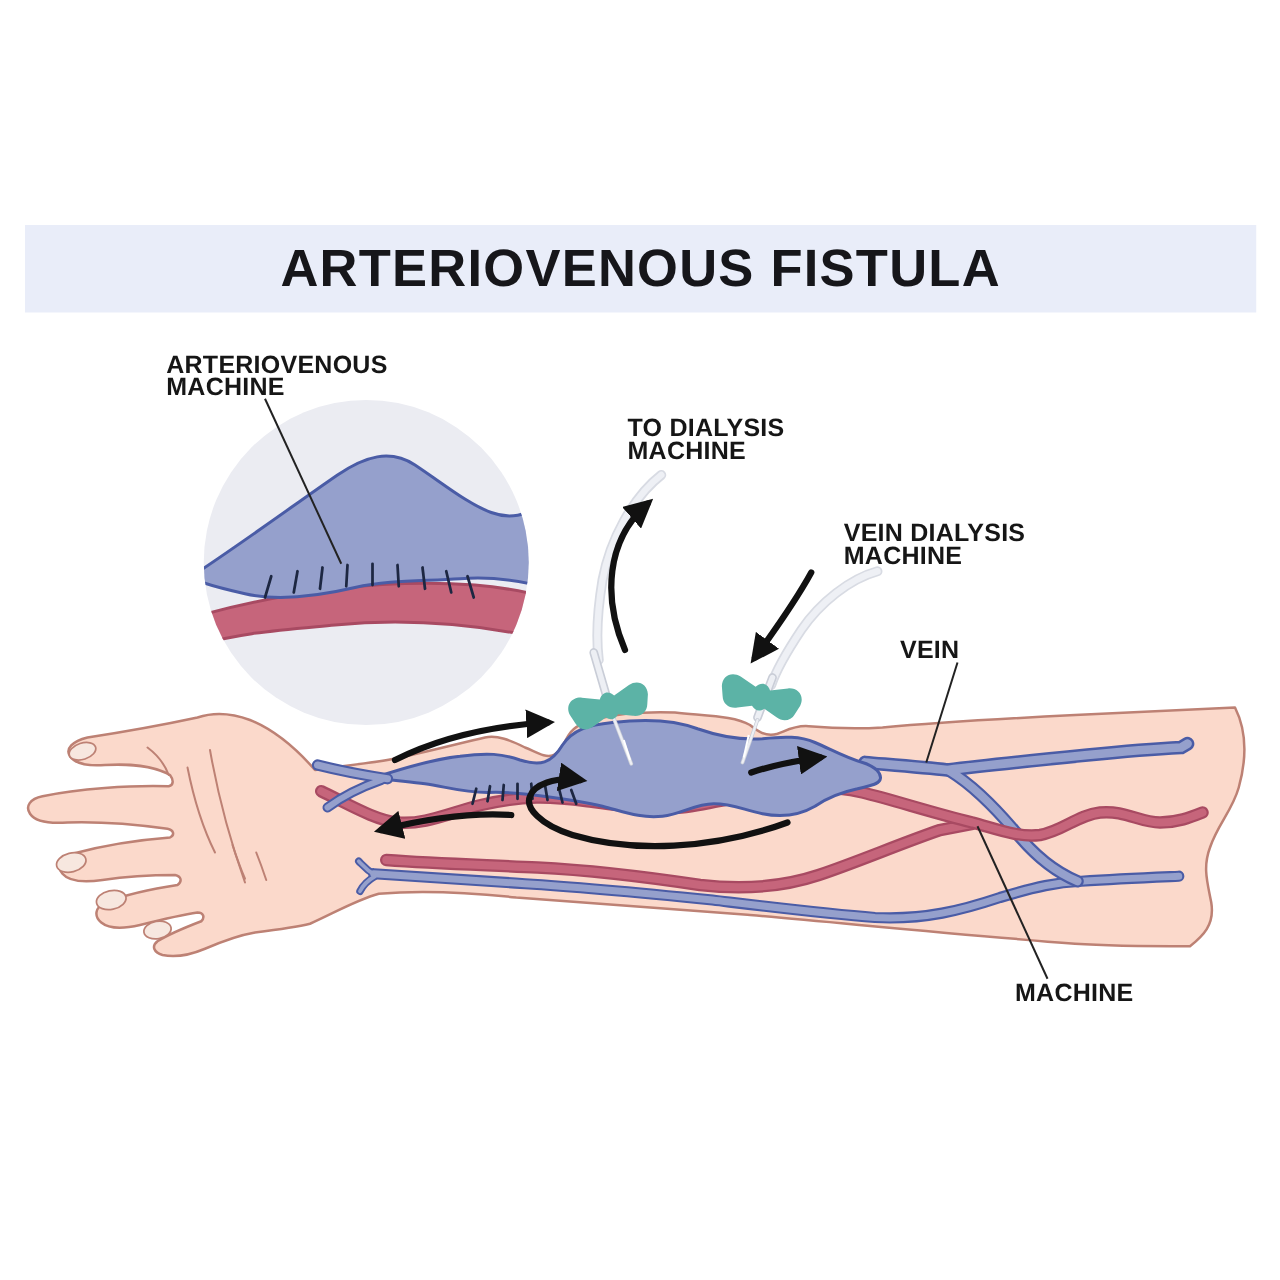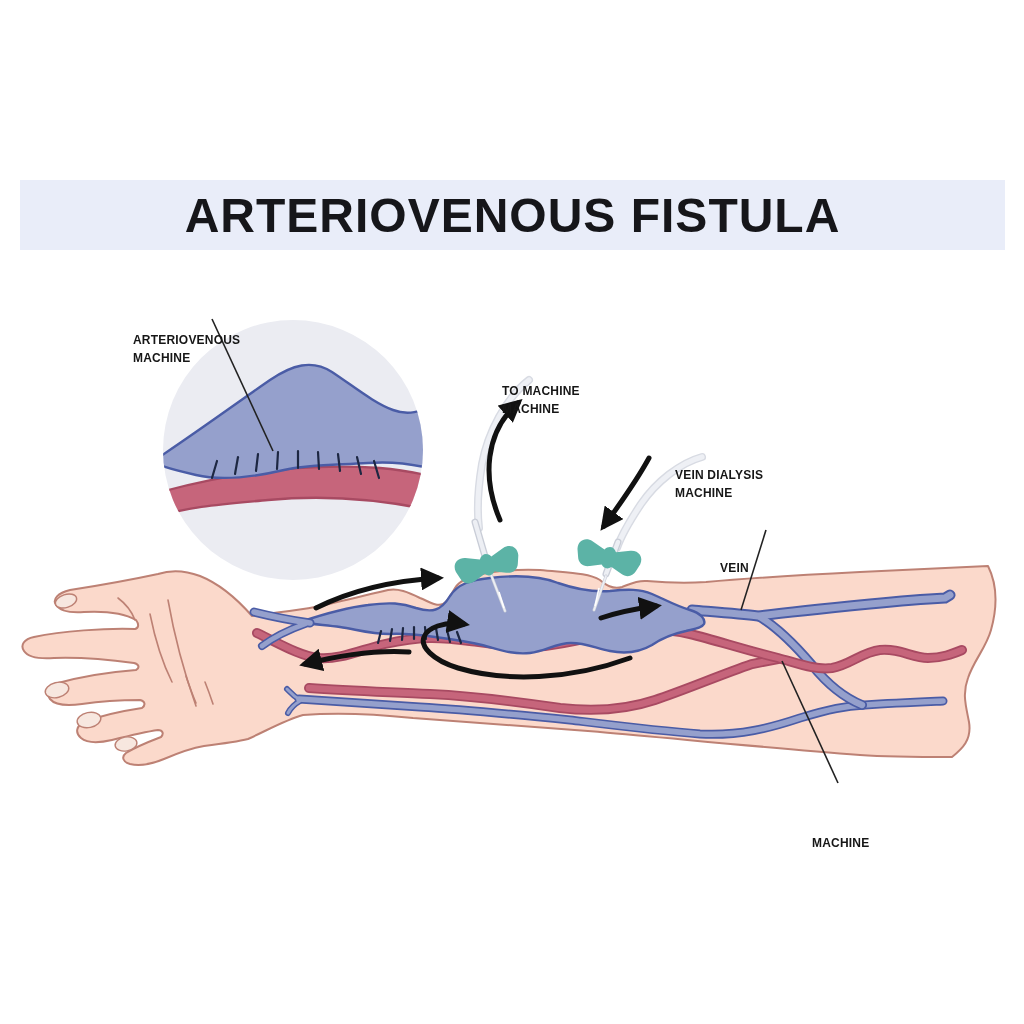--- a/index.html
+++ b/index.html
@@ -11,23 +11,23 @@
     --c-tube:#eef0f5; --c-tube-edge:#d8dbe3;
     --c-needle:#edeff4; --c-needle-edge:#c9cdd7;
     --c-suture:#1d2742; --c-arrow:#111111; --c-pointer:#222222;
     --c-background:#ffffff;
   }
   html,body{margin:0;padding:0;background:#fff;}
   .stage{position:relative;width:1024px;height:1024px;background:var(--c-background);
          font-family:"Liberation Sans", sans-serif;overflow:hidden;}
   .banner{position:absolute;left:20px;top:180px;width:985px;height:70px;
           background:var(--c-banner-bg);display:flex;align-items:center;justify-content:center;}
-  .banner .title{font-size:48px;font-weight:bold;letter-spacing:1px;color:var(--c-title);}
-  .callout{position:absolute;color:var(--c-label);font-weight:bold;font-size:12px;
-           line-height:18px;letter-spacing:.2px;white-space:nowrap;margin-top:48px;}
+  .banner .title{font-size:42px;font-weight:bold;letter-spacing:1px;color:var(--c-title);}
+  .callout{position:absolute;color:var(--c-label);font-weight:bold;font-size:20px;
+           line-height:18px;letter-spacing:.2px;white-space:nowrap;}
   svg.art{position:absolute;left:0;top:0;}
   .skin{fill:var(--c-skin);stroke:var(--c-skin-outline);stroke-width:2;stroke-linejoin:round;}
   .crease{fill:none;stroke:var(--c-skin-outline);stroke-width:1.6;stroke-linecap:round;}
   .nail{fill:var(--c-nail);stroke:var(--c-skin-outline);stroke-width:1.4;}
   .vein-blob{fill:var(--c-vein);stroke:var(--c-vein-dark);stroke-width:2.4;stroke-linejoin:round;}
   .vo{fill:none;stroke:var(--c-vein-dark);stroke-linecap:round;}
   .vi{fill:none;stroke:var(--c-vein);stroke-linecap:round;}
   .ao{fill:none;stroke:var(--c-artery-dark);stroke-linecap:round;}
   .ai{fill:none;stroke:var(--c-artery);stroke-linecap:round;}
   .suture{stroke:var(--c-suture);stroke-width:2.2;stroke-linecap:round;}
@@ -236,21 +236,21 @@
     <line class="pointer" x1="766" y1="530" x2="741" y2="610"></line>
     <line class="pointer" x1="838" y1="783" x2="782" y2="661"></line>
   </svg>
 
   <div class="callout" style="left:133px;top:283px">
     <div>ARTERIOVENOUS</div>
     <div>MACHINE</div>
   </div>
 
   <div class="callout" style="left:502px;top:334px">
-    <div>TO MACHINE</div>
+    <div>TO DIALYSIS</div>
     <div>MACHINE</div>
   </div>
 
   <div class="callout" style="left:675px;top:418px">
     <div>VEIN DIALYSIS</div>
     <div>MACHINE</div>
   </div>
 
   <div class="callout" style="left:720px;top:511px">VEIN</div>
 

